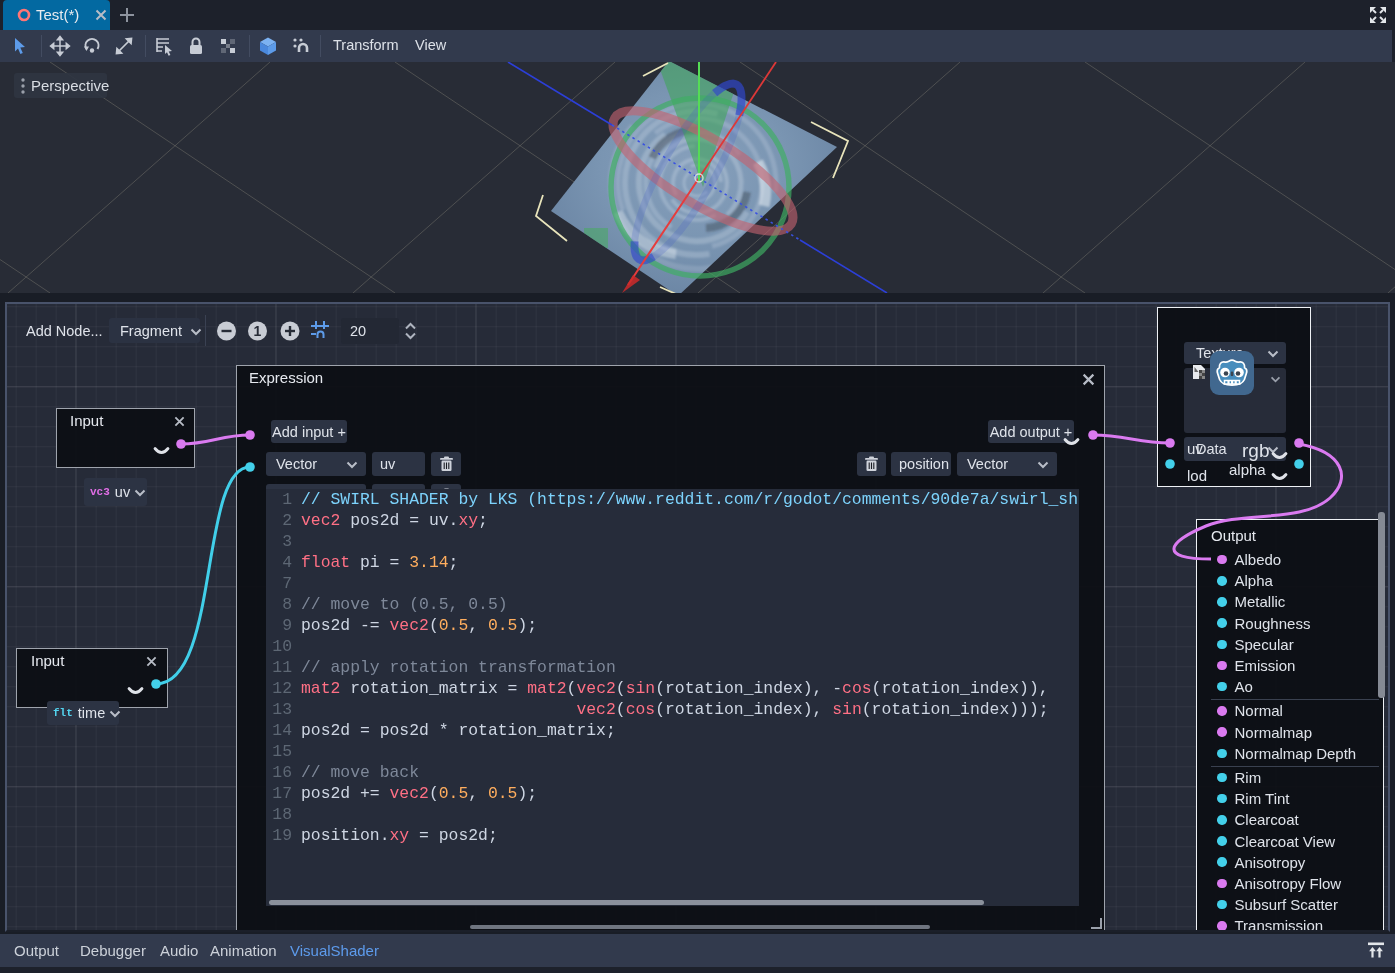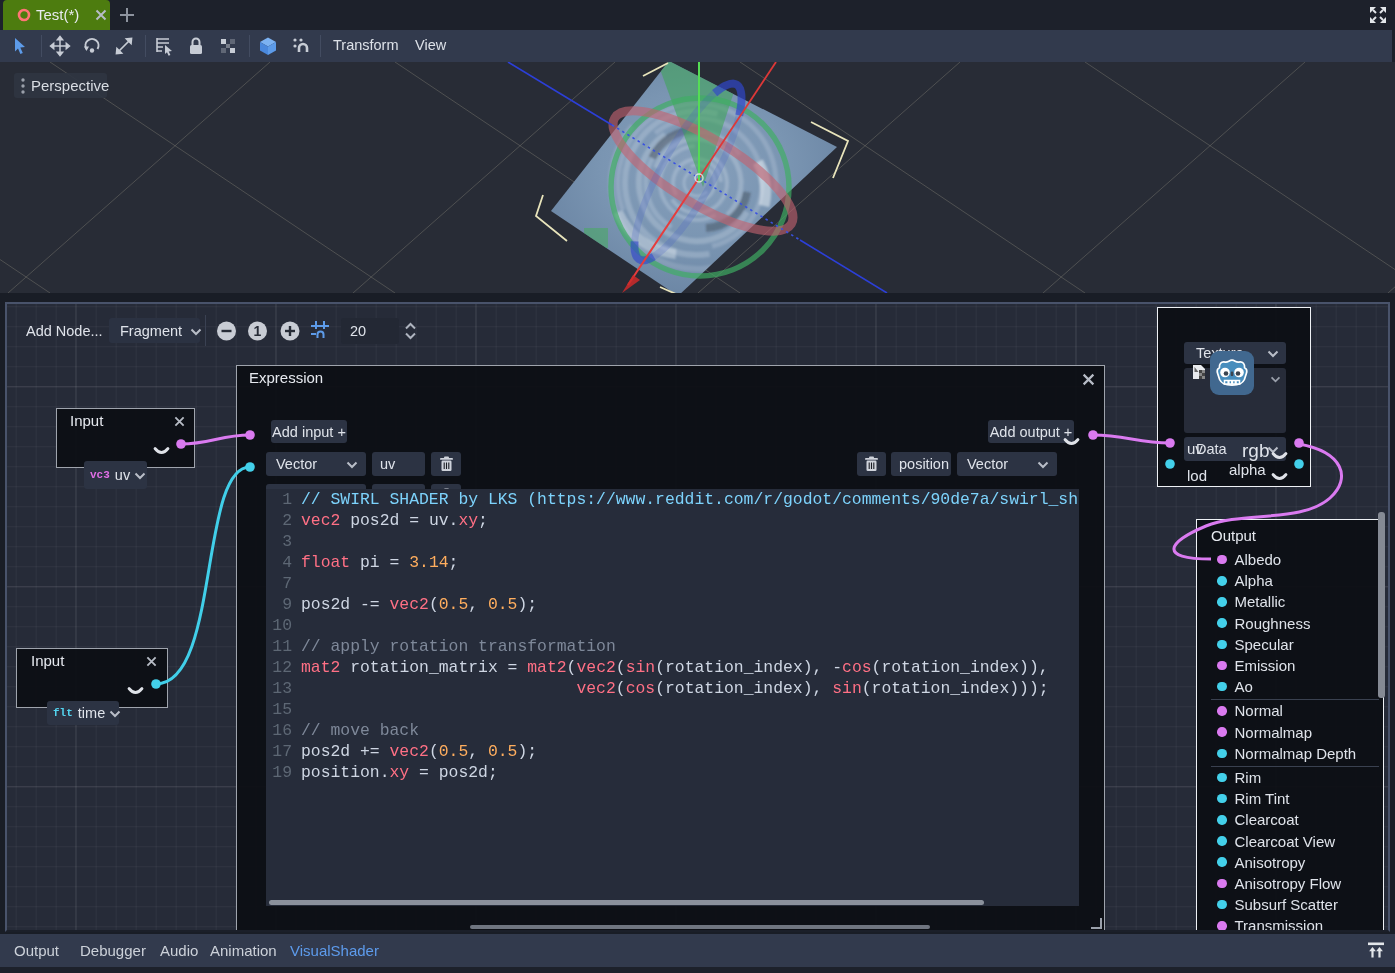--- a/index.html
+++ b/index.html
@@ -1,18 +1,18 @@
 <!DOCTYPE html>
 <html><head><meta charset="utf-8"><style>
 * { margin:0; padding:0; box-sizing:border-box; }
 html,body { width:1395px; height:973px; overflow:hidden; background:#1d212b;
   font-family:"Liberation Sans", sans-serif; color:#dfe3ea; }
 
 #tabbar { position:absolute; left:0; top:0; width:1395px; height:30px; background:#1d212b; }
-#tab1 { position:absolute; left:3px; top:0; width:107px; height:30px; background:#4d7c0f;
+#tab1 { position:absolute; left:3px; top:0; width:107px; height:30px; background:#0369a1;
   border-radius:4px 4px 0 0; }
 #tab1 .ttext { position:absolute; left:33px; top:6px; font-size:15px; color:#e8ebf0; }
 
 #toolbar { position:absolute; left:0; top:30px; width:1392px; height:32px; background:#323a4d;
   display:flex; align-items:center; }
 .tsep { position:absolute; width:1px; height:22px; background:#434c61; top:5px; }
 .tico { position:absolute; top:0; display:flex; align-items:center; justify-content:center; width:22px; height:32px; }
 .tmenu { position:absolute; font-size:14.5px; color:#dde1e8; top:7px; }
 
 #graphouter { position:absolute; left:0; top:293px; width:1395px; height:641px; background:#191d26; }
@@ -286,21 +286,21 @@
   <svg width="13" height="20" viewBox="0 0 13 20" style="position:absolute;left:397px;top:17px">
     <path d="M2 7.5 L6.5 3 L11 7.5" fill="none" stroke="#aeb4bf" stroke-width="2"></path>
     <path d="M2 12.5 L6.5 17 L11 12.5" fill="none" stroke="#aeb4bf" stroke-width="2"></path>
   </svg>
 
   <div class="node" style="left:49px;top:104px;width:139px;height:60px">
     <span class="ntitle" style="position:absolute;left:13px;top:3px">Input</span>
     <svg width="11" height="11" viewBox="0 0 12 12" style="position:absolute;right:9px;top:7px">
       <path d="M1.5 1.5 L10.5 10.5 M10.5 1.5 L1.5 10.5" stroke="#b7bcc6" stroke-width="2"></path>
         </svg>
-    <div class="wbtn" style="left:27px;top:25px;width:63px;height:28px;padding-left:6px">
+    <div class="wbtn" style="left:27px;top:42px;width:63px;height:28px;padding-left:6px">
       <span style="color:#e06ee6;font-family:'Liberation Mono',monospace;font-size:11px;font-weight:bold">vc3</span>
       <span style="margin-left:5px">uv</span>
           <span style="margin-left:4px"><svg width="12" height="8" viewBox="0 0 12 8" style="vertical-align:middle">
               <path d="M1.5 1.5 L6 6 L10.5 1.5" fill="none" stroke="#b9bec8" stroke-width="2"></path>
             </svg></span>
         </div>
     <div style="position:absolute;left:96px;top:32px"><svg width="17" height="10" viewBox="0 0 17 10" style="vertical-align:middle">
             <path d="M2 2.5 Q8.5 10.5 15 2.5" fill="none" stroke="#dfe2e8" stroke-width="2.8" stroke-linecap="round"></path>
           </svg></div>
   </div>
@@ -391,28 +391,31 @@
             </g>
           </svg>
         </div>
 
     <div id="code">
           <div class="cl"><span class="ln">1</span><span class="ct"><span style="color:#7dd3fc">// SWIRL SHADER by LKS (https://www.reddit.com/r/godot/comments/90de7a/swirl_sh</span></span></div>
           <div class="cl"><span class="ln">2</span><span class="ct"><span style="color:#ff7085">vec2</span> pos2d = uv.<span style="color:#ff7085">xy</span>;</span></div>
           <div class="cl"><span class="ln">3</span><span class="ct"></span></div>
           <div class="cl"><span class="ln">4</span><span class="ct"><span style="color:#ff7085">float</span> pi = <span style="color:#ffae5e">3.14</span>;</span></div>
           <div class="cl"><span class="ln">7</span><span class="ct"></span></div>
+          <div class="cl"><span class="ln">8</span><span class="ct"><span style="color:#7e8899">// move to (0.5, 0.5)</span></span></div>
           <div class="cl"><span class="ln">9</span><span class="ct">pos2d -= <span style="color:#ff7085">vec2</span>(<span style="color:#ffae5e">0.5</span>, <span style="color:#ffae5e">0.5</span>);</span></div>
           <div class="cl"><span class="ln">10</span><span class="ct"></span></div>
           <div class="cl"><span class="ln">11</span><span class="ct"><span style="color:#7e8899">// apply rotation transformation</span></span></div>
           <div class="cl"><span class="ln">12</span><span class="ct"><span style="color:#ff7085">mat2</span> rotation_matrix = <span style="color:#ff7085">mat2</span>(<span style="color:#ff7085">vec2</span>(<span style="color:#ff7085">sin</span>(rotation_index), -<span style="color:#ff7085">cos</span>(rotation_index)),</span></div>
           <div class="cl"><span class="ln">13</span><span class="ct">&nbsp;&nbsp;&nbsp;&nbsp;&nbsp;&nbsp;&nbsp;&nbsp;&nbsp;&nbsp;&nbsp;&nbsp;&nbsp;&nbsp;&nbsp;&nbsp;&nbsp;&nbsp;&nbsp;&nbsp;&nbsp;&nbsp;&nbsp;&nbsp;&nbsp;&nbsp;&nbsp;&nbsp;<span style="color:#ff7085">vec2</span>(<span style="color:#ff7085">cos</span>(rotation_index), <span style="color:#ff7085">sin</span>(rotation_index)));</span></div>
+          <div class="cl"><span class="ln">14</span><span class="ct">pos2d = pos2d * rotation_matrix;</span></div>
           <div class="cl"><span class="ln">15</span><span class="ct"></span></div>
           <div class="cl"><span class="ln">16</span><span class="ct"><span style="color:#7e8899">// move back</span></span></div>
           <div class="cl"><span class="ln">17</span><span class="ct">pos2d += <span style="color:#ff7085">vec2</span>(<span style="color:#ffae5e">0.5</span>, <span style="color:#ffae5e">0.5</span>);</span></div>
+          <div class="cl"><span class="ln">18</span><span class="ct"></span></div>
           <div class="cl"><span class="ln">19</span><span class="ct">position.<span style="color:#ff7085">xy</span> = pos2d;</span></div>
       <div style="position:absolute;left:3px;top:411px;width:715px;height:5px;border-radius:3px;background:#8b919c"></div>
     </div>
 
     <div style="position:absolute;left:233px;top:559px;width:460px;height:4px;border-radius:2px;background:#6f7580"></div>
     <svg width="12" height="12" viewBox="0 0 12 12" style="position:absolute;right:2px;bottom:2px">
       <path d="M1 11 H11 V1" fill="none" stroke="#9aa0ab" stroke-width="2"></path>
         </svg>
   </div>
 

